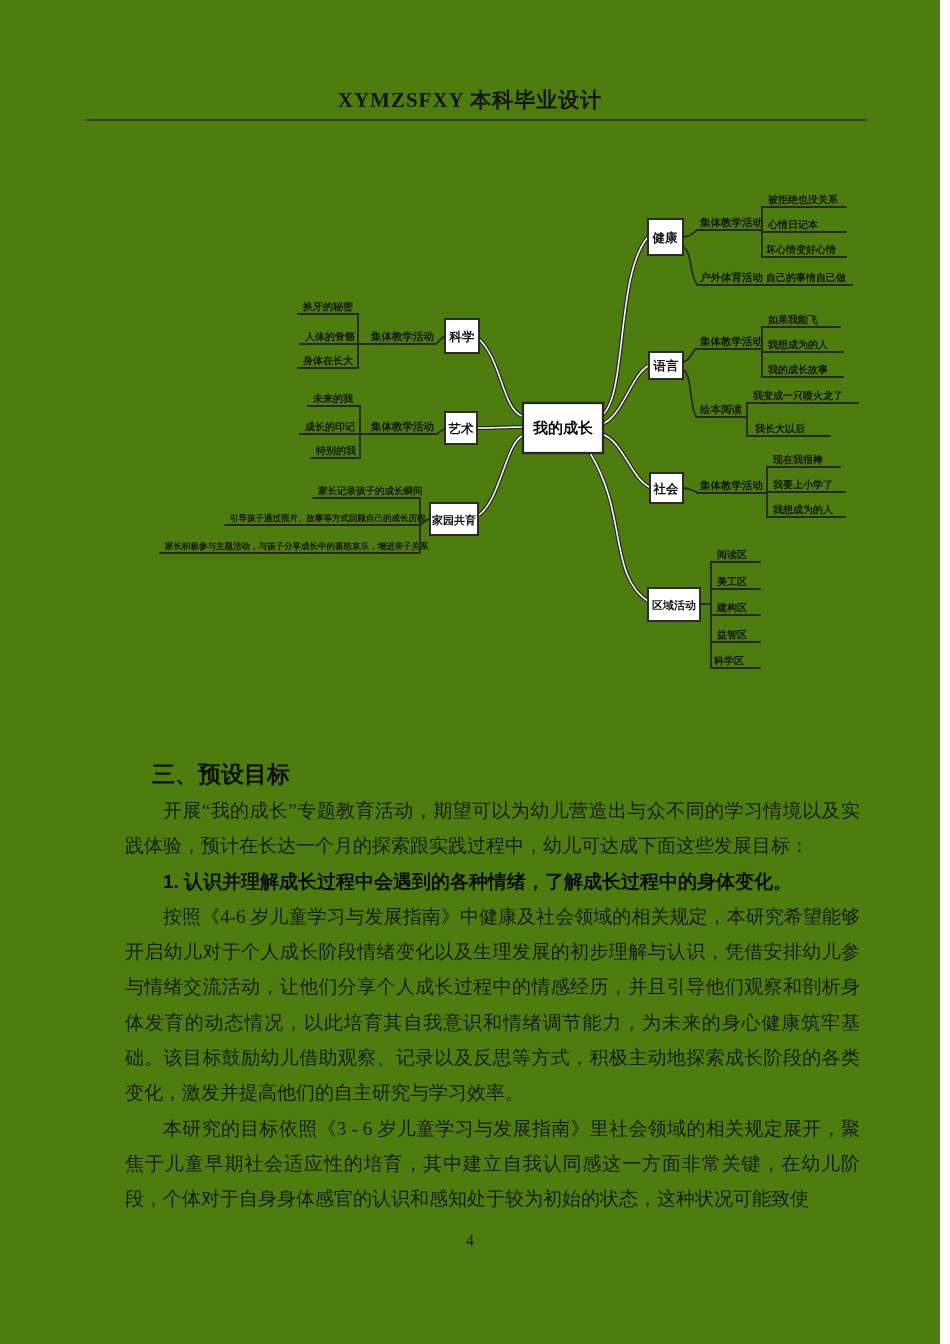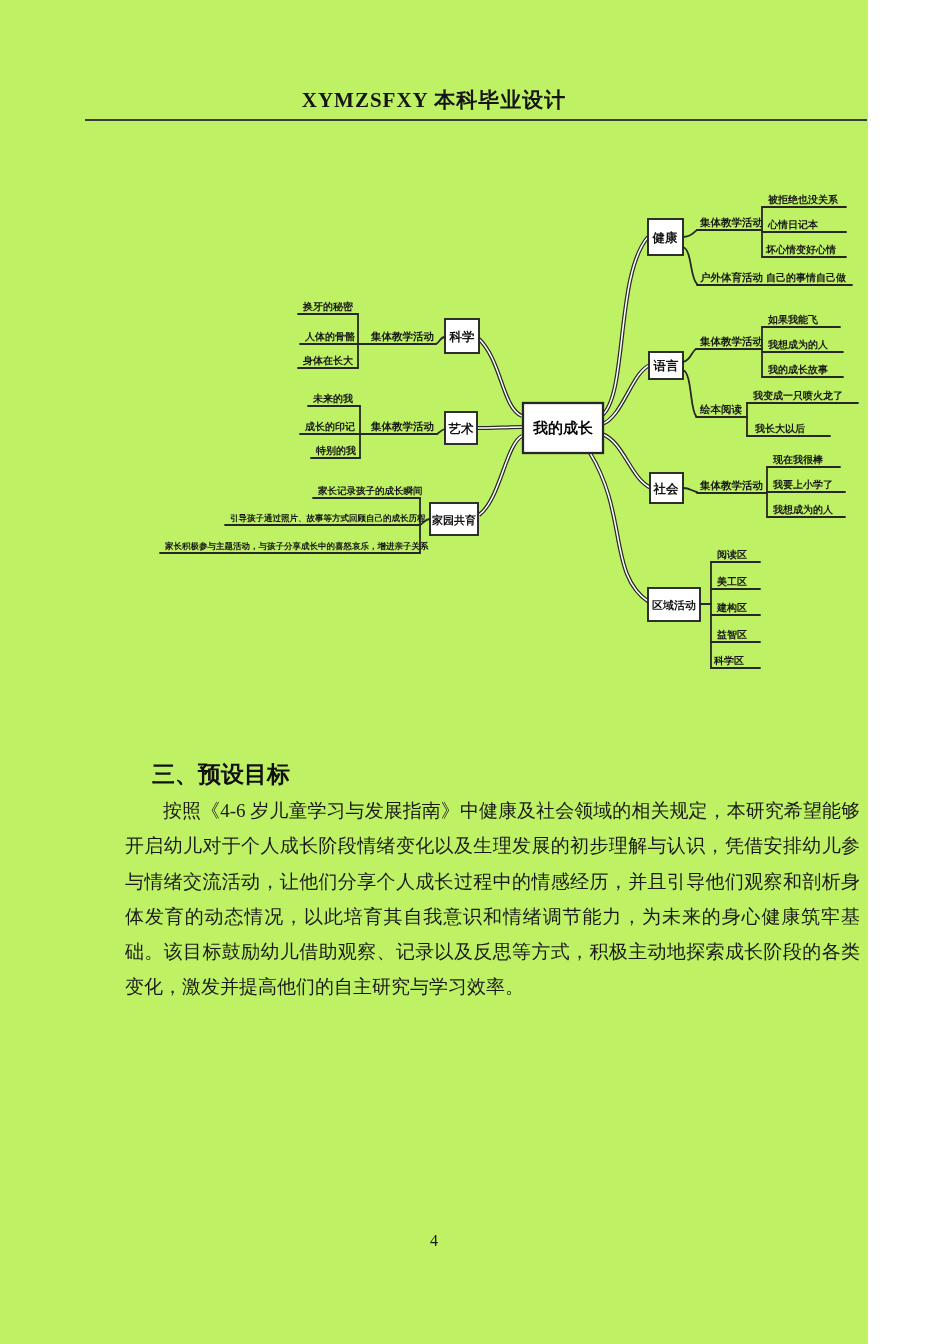--- a/index.html
+++ b/index.html
@@ -1,16 +1,16 @@
 <!DOCTYPE html>
 <html><head>
 <meta charset="utf-8">
 <style>
   html,body{margin:0;padding:0;background:#ffffff;}
-  .page{position:relative;width:868px;height:1344px;background:#bef264;
+  .page{position:relative;width:940px;height:1344px;background:#4d7c0f;
         font-family:"Liberation Serif", serif;color:#1a1a1a;overflow:hidden;}
   .header-title{position:absolute;top:86px;left:0;width:100%;text-align:center;
         font-size:21px;font-weight:bold;letter-spacing:1px;color:#151515;}
   .header-rule{position:absolute;top:119px;left:85px;width:782px;border-top:2.5px solid #3c3c3c;}
   svg.mindmap{position:absolute;top:0;left:0;filter:blur(0.35px) contrast(1.05);}
   .mm-node{font:bold 12.5px "Liberation Sans", sans-serif;fill:#181818;}
   .mm-node-sm{font:bold 11px "Liberation Sans", sans-serif;fill:#181818;}
   .mm-center{font:bold 15px "Liberation Sans", sans-serif;fill:#101010;}
   .mm-group{font:bold 10.5px "Liberation Sans", sans-serif;fill:#1b1b1b;}
   .mm-item{font:bold 10px "Liberation Sans", sans-serif;fill:#1b1b1b;}
@@ -177,18 +177,21 @@
       <line class="mm-line" x1="225" y1="525" x2="420" y2="525"></line>
       <text class="mm-small" x="165" y="549">家长积极参与主题活动，与孩子分享成长中的喜怒哀乐，增进亲子关系</text>
       <line class="mm-line" x1="160" y1="553" x2="420" y2="553"></line>
     </g>
   </svg>
 
 
   <div class="section-heading">三、预设目标</div>
 
   <div class="body-text">
+    <p>开展“我的成长”专题教育活动，期望可以为幼儿营造出与众不同的学习情境以及实践体验，预计在长达一个月的探索跟实践过程中，幼儿可达成下面这些发展目标：</p>
+    <p class="goal">1. 认识并理解成长过程中会遇到的各种情绪，了解成长过程中的身体变化。</p>
     <p>按照《4-6 岁儿童学习与发展指南》中健康及社会领域的相关规定，本研究希望能够开启幼儿对于个人成长阶段情绪变化以及生理发展的初步理解与认识，凭借安排幼儿参与情绪交流活动，让他们分享个人成长过程中的情感经历，并且引导他们观察和剖析身体发育的动态情况，以此培育其自我意识和情绪调节能力，为未来的身心健康筑牢基础。该目标鼓励幼儿借助观察、记录以及反思等方式，积极主动地探索成长阶段的各类变化，激发并提高他们的自主研究与学习效率。</p>
+    <p>本研究的目标依照《3 - 6 岁儿童学习与发展指南》里社会领域的相关规定展开，聚焦于儿童早期社会适应性的培育，其中建立自我认同感这一方面非常关键，在幼儿阶段，个体对于自身身体感官的认识和感知处于较为初始的状态，这种状况可能致使</p>
   </div>
 
   <div class="page-number">4</div>
 
 </div>
 
 </body></html>

